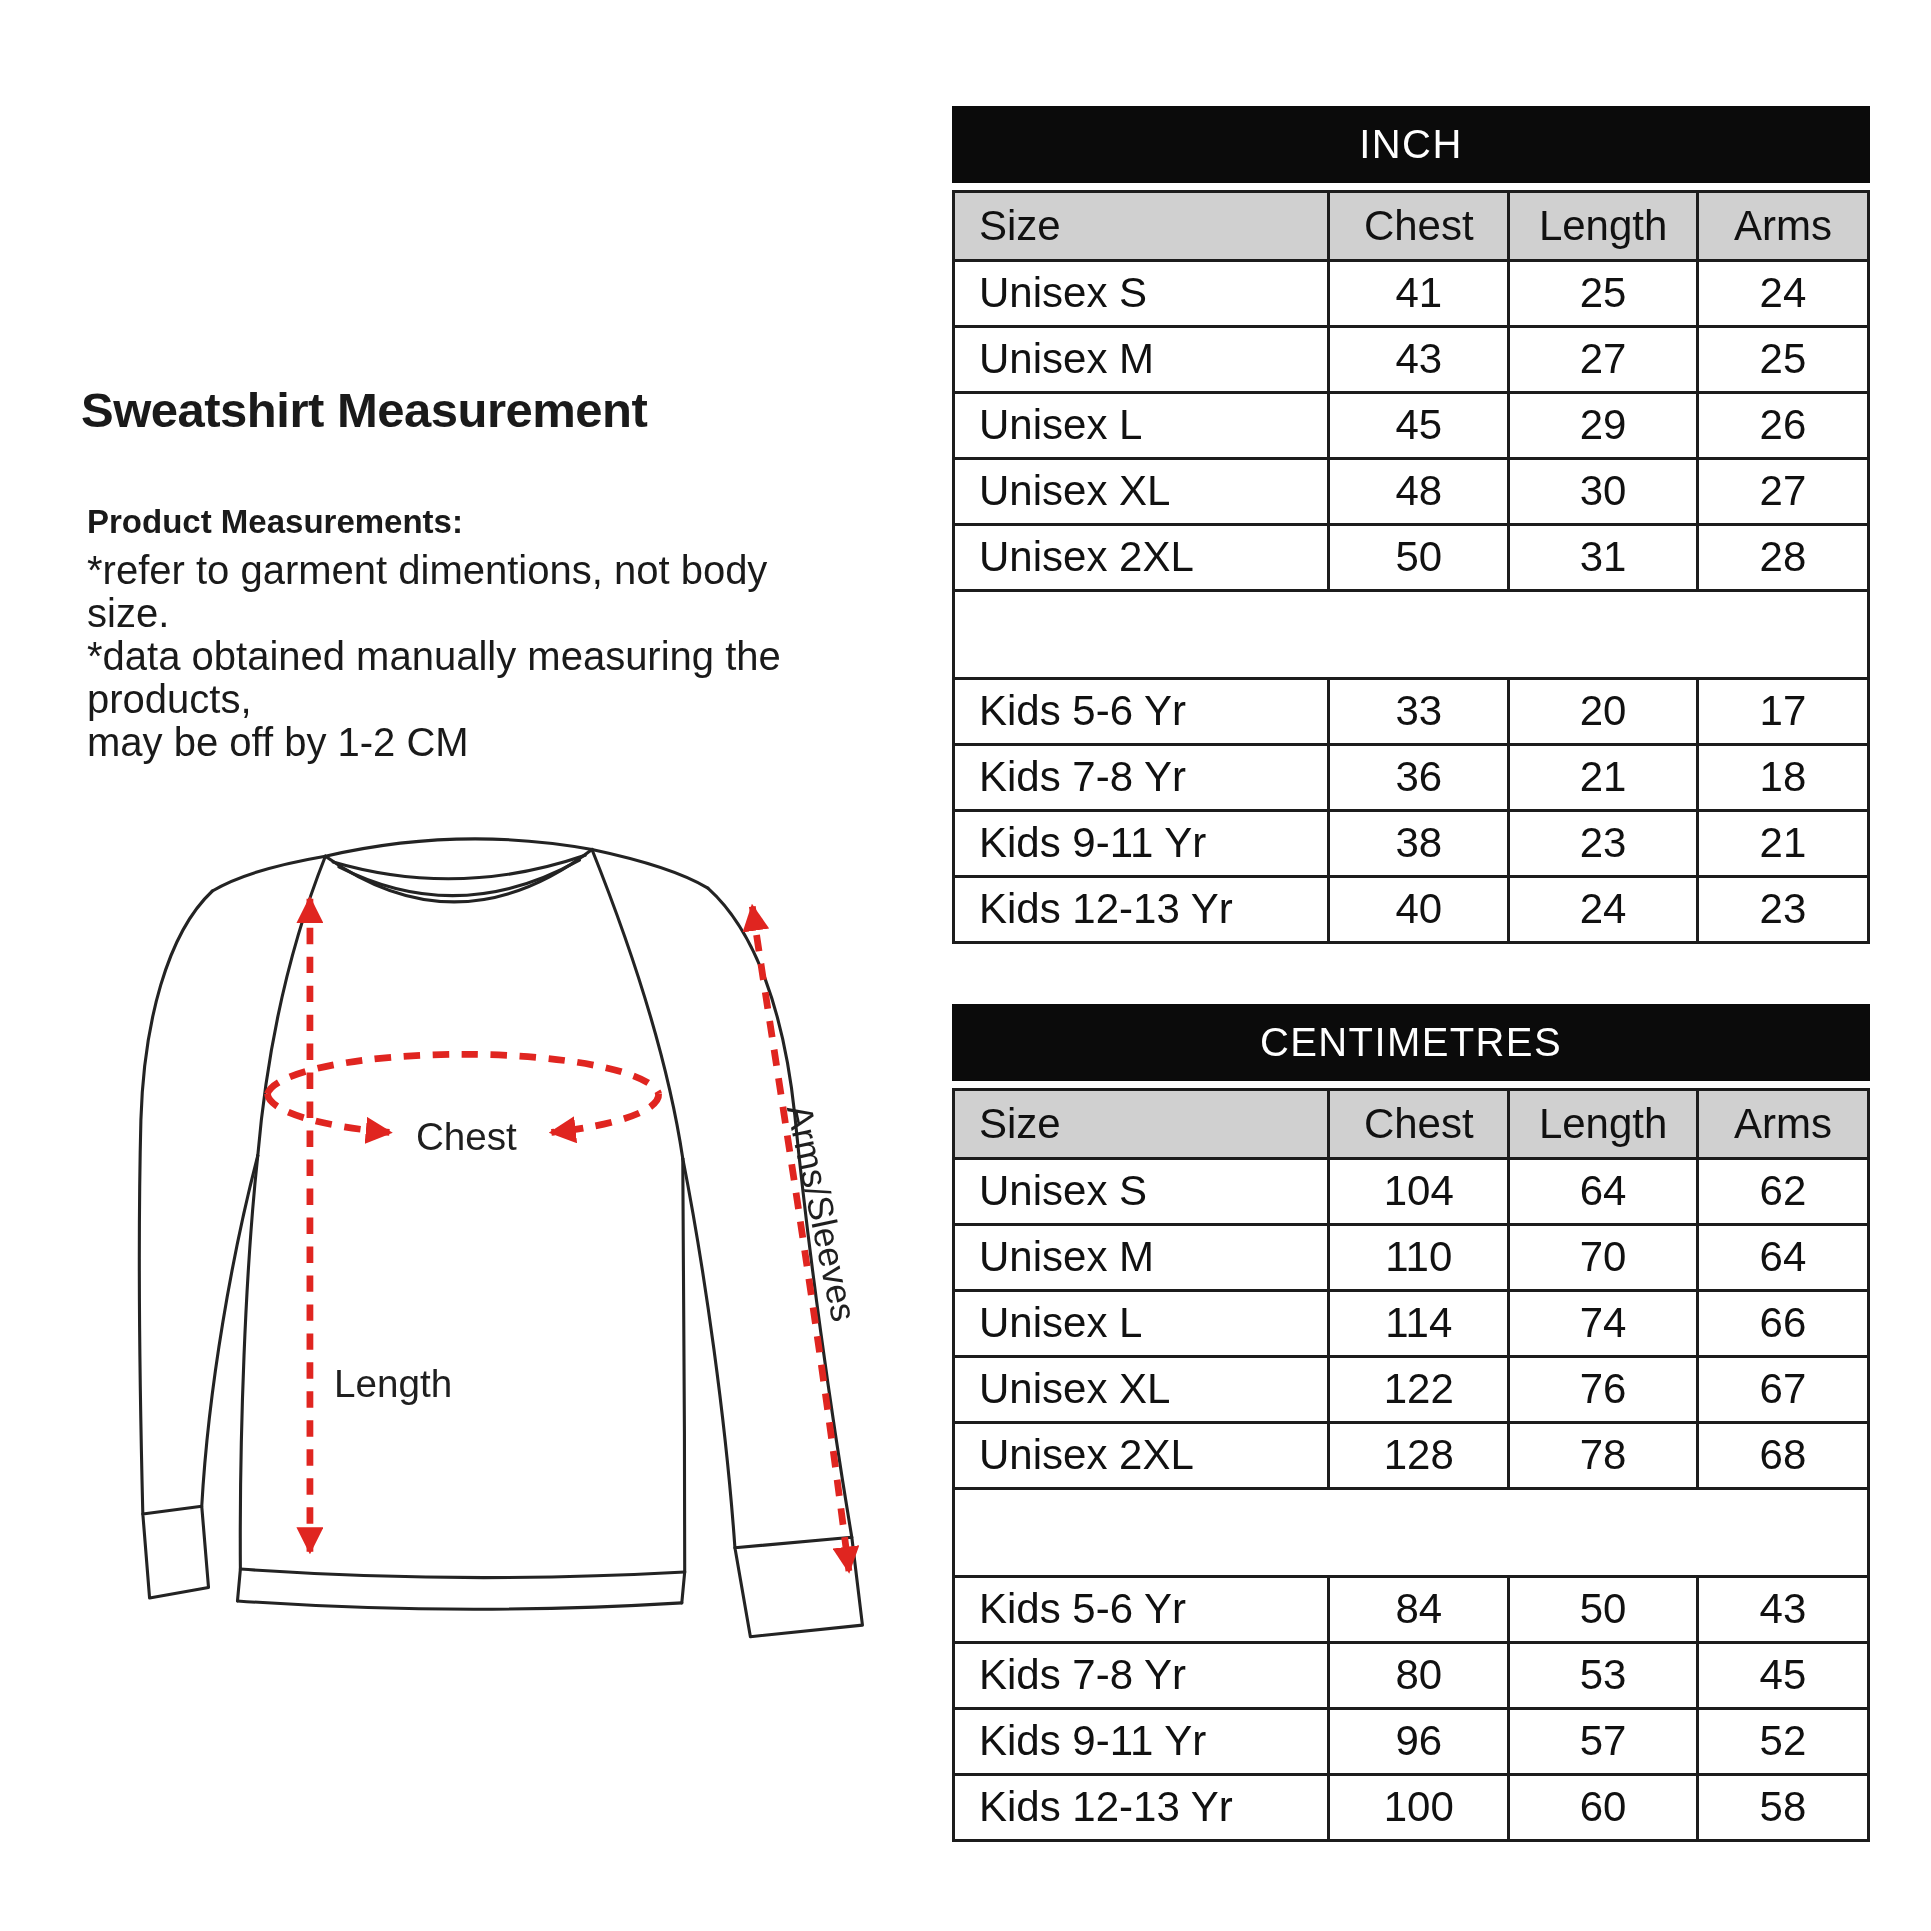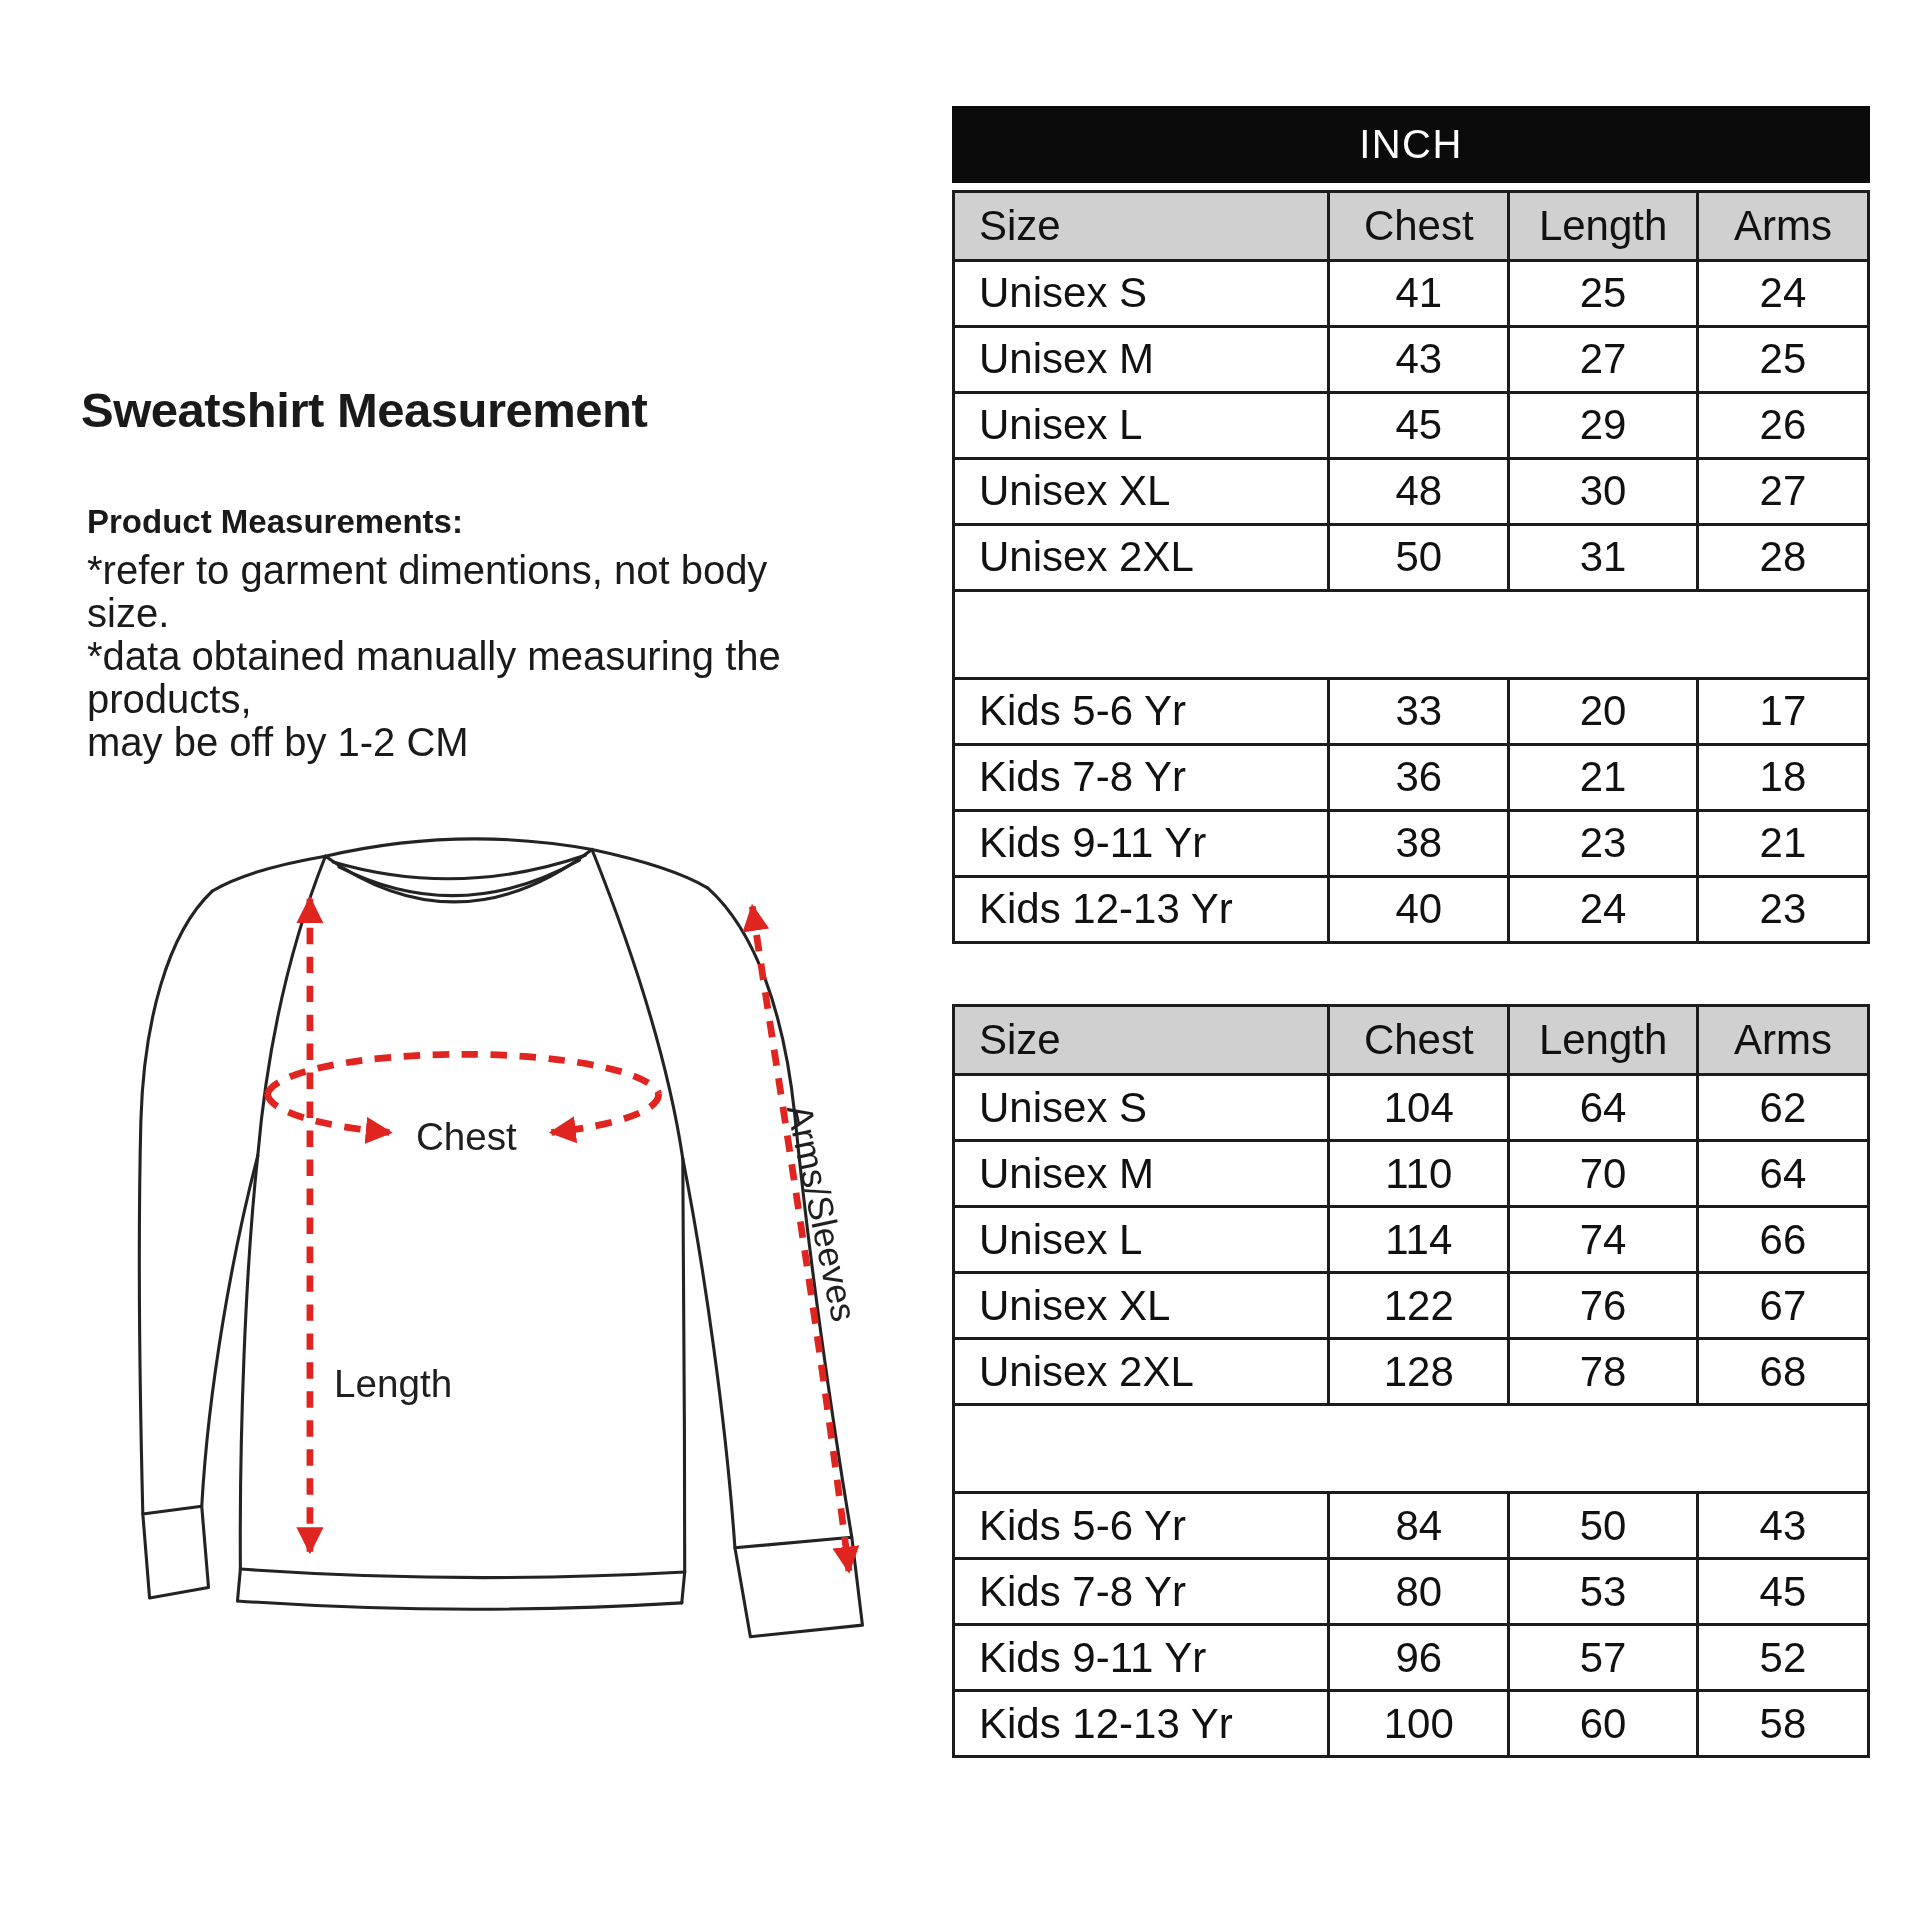--- a/index.html
+++ b/index.html
@@ -181,20 +181,21 @@
         <td class="size-col">Kids 12-13 Yr</td>
         <td>40</td>
         <td>24</td>
         <td>23</td>
       </tr>
     </tbody>
   </table>
 </div>
 
 <div class="table-block table-cm">
+  <div class="unit-banner">CENTIMETRES</div>
   <table class="size-table">
     <colgroup>
         <col class="col-size">
         <col class="col-chest">
         <col class="col-length">
         <col class="col-arms">
       </colgroup>
     <thead>
       <tr class="head">
         <th class="size-col">Size</th>

